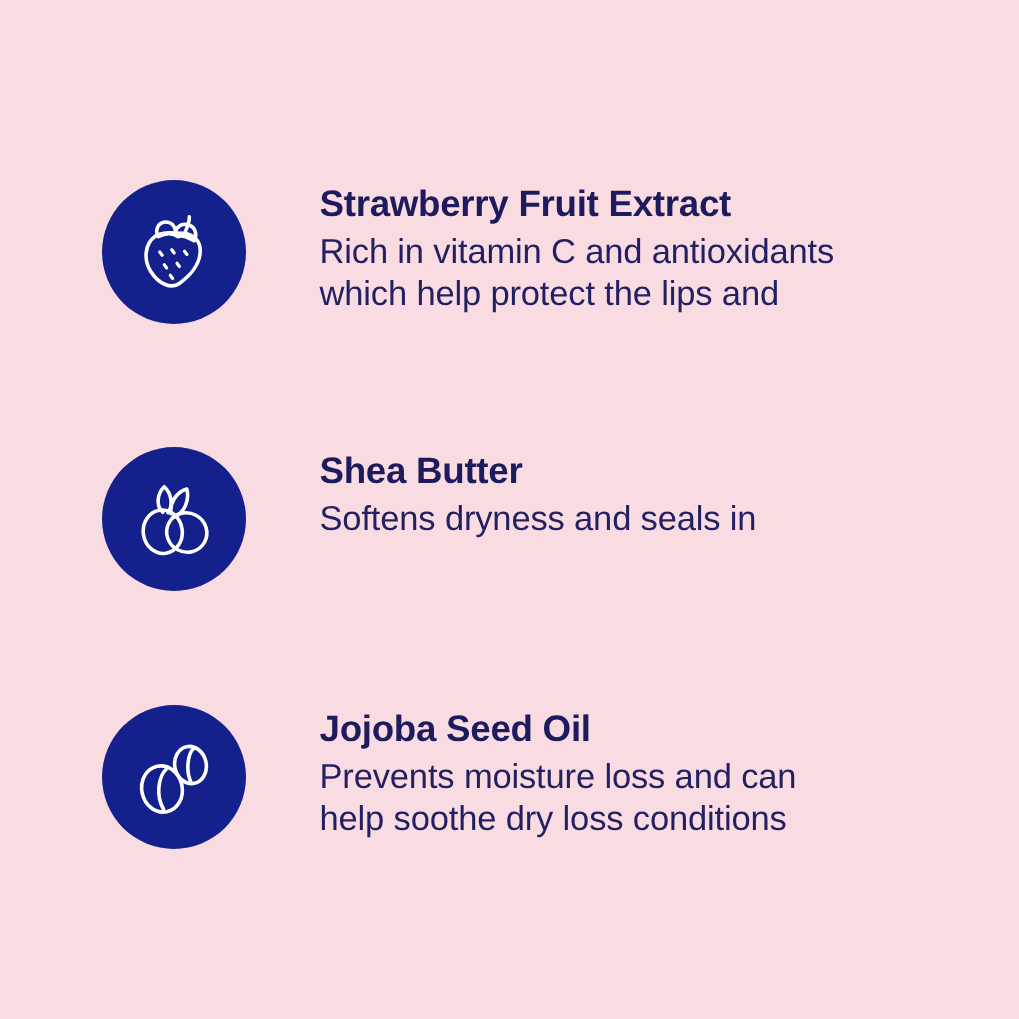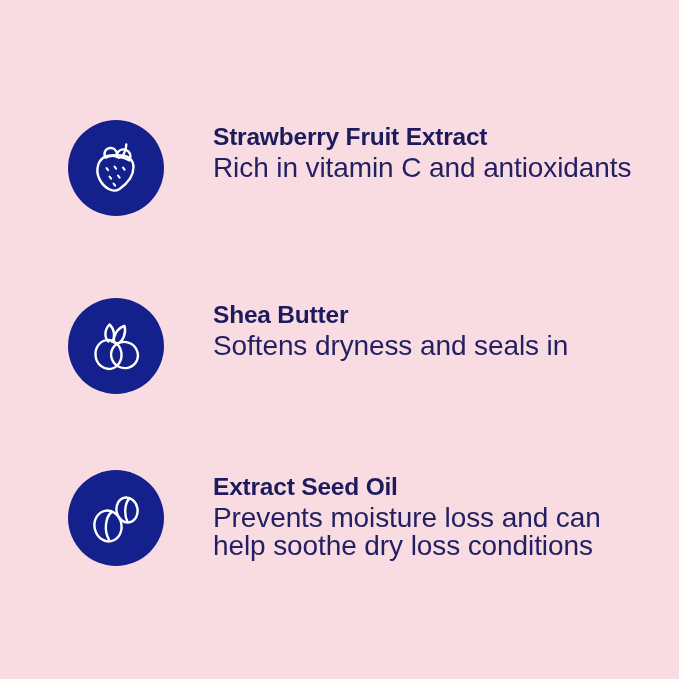--- a/index.html
+++ b/index.html
@@ -52,21 +52,21 @@
     font-size: 24.5px;
     font-weight: bold;
     color: #1C1А5C;
     color: #1D1B5E;
     letter-spacing: -0.2px;
     line-height: 30px;
     margin: 0 0 2px 0;
     white-space: nowrap;
   }
   .benefit-desc {
-    font-size: 28px;
+    font-size: 23px;
     font-weight: 400;
     color: #221F63;
     line-height: 27.5px;
     margin: 0;
     letter-spacing: -0.1px;
   }
   .benefit-desc .line {
     display: block;
     white-space: nowrap;
   }
@@ -93,20 +93,21 @@
           <path d="M24.5 39.5 l1.6 2.2" stroke="#FFFFFF" stroke-width="2.1" stroke-linecap="round"></path>
           <path d="M33 38.5 l1.6 2.2" stroke="#FFFFFF" stroke-width="2.1" stroke-linecap="round"></path>
           <path d="M28.5 46.5 l1.6 2.2" stroke="#FFFFFF" stroke-width="2.1" stroke-linecap="round"></path>
         </svg>
       </span>
     </div>
     <div class="benefit-text">
       <p class="benefit-title">Strawberry Fruit Extract</p>
       <p class="benefit-desc">
         <span class="line">Rich in vitamin C and antioxidants</span>
+        <span class="line">which help protect the lips and</span>
       </p>
     </div>
   </div>
 
   <div class="benefit-row row-2">
     <div class="icon-badge">
       <span>
         <svg width="62" height="62" viewBox="0 0 62 62" fill="none" xmlns="http://www.w3.org/2000/svg">
 
           <path d="M23.5 26.5 C19 22.5 19.5 14.5 24.5 9.5 C29.5 14 30.5 22 27 26.8" stroke="#FFFFFF" stroke-width="2.4" stroke-linejoin="round" stroke-linecap="round" fill="none"></path>
@@ -134,21 +135,21 @@
 
           <ellipse cx="23" cy="39" rx="13.5" ry="15.5" transform="rotate(-12 23 39)" stroke="#FFFFFF" stroke-width="2.4" fill="none"></ellipse>
           <path d="M26.5 25 C20 31 19 44 24 52.5" stroke="#FFFFFF" stroke-width="2.4" stroke-linecap="round" fill="none"></path>
 
           <ellipse cx="42" cy="23" rx="10.5" ry="12.5" transform="rotate(-12 42 23)" stroke="#FFFFFF" stroke-width="2.4" fill="none"></ellipse>
           <path d="M44.5 11.5 C39.5 16 39 28 42.5 34.8" stroke="#FFFFFF" stroke-width="2.4" stroke-linecap="round" fill="none"></path>
         </svg>
       </span>
     </div>
     <div class="benefit-text">
-      <p class="benefit-title">Extract Seed Oil</p>
+      <p class="benefit-title">Jojoba Seed Oil</p>
       <p class="benefit-desc">
         <span class="line">Prevents moisture loss and can</span>
         <span class="line">help soothe dry loss conditions</span>
       </p>
     </div>
   </div>
 
 </div>
 
 </body></html>

